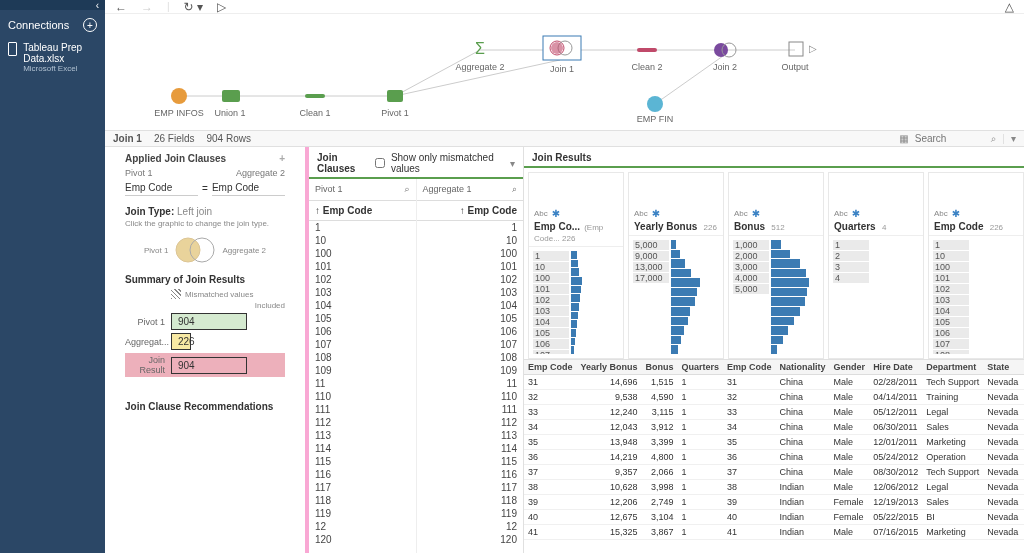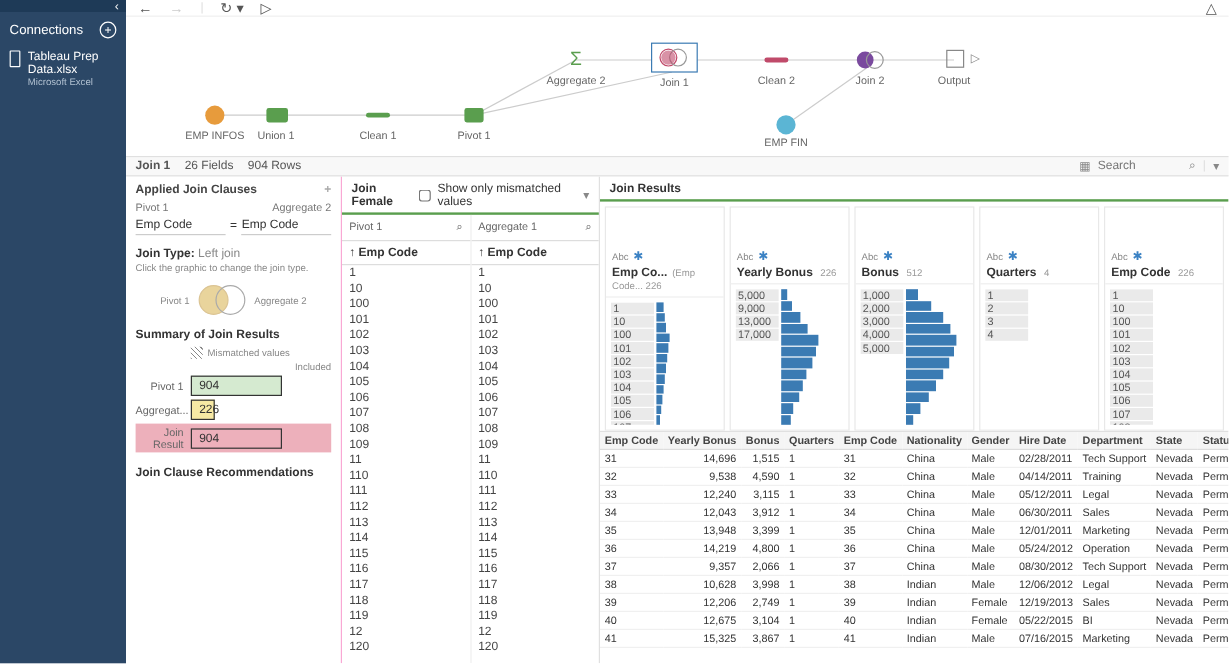--- a/index.html
+++ b/index.html
@@ -16,42 +16,42 @@
 .conn-item .sub { font-size: 8px; color: #b0c0d0; }
 .main { flex: 1; display: flex; flex-direction: column; overflow: hidden; }
 .toolbar { height: 14px; display: flex; align-items: center; gap: 14px; padding: 0 10px; border-bottom: 1px solid #eee; }
 .toolbar .ti { font-size: 12px; color: #555; cursor: pointer; }
 .flow { height: 117px; background: #fff; position: relative; border-bottom: 1px solid #e0e0e0; }
 .flow svg { position: absolute; top: 0; left: 0; }
 .status-bar { height: 16px; background: #f8f8f8; border-bottom: 1px solid #e0e0e0; display: flex; align-items: center; padding: 0 8px; gap: 12px; font-size: 10px; color: #555; }
 .status-bar .srch { margin-left: auto; display: flex; align-items: center; gap: 6px; }
 .status-bar input { width: 70px; font-size: 10px; border: none; background: transparent; outline: none; }
 .content { flex: 1; display: flex; overflow: hidden; }
-.panel1 { width: 180px; border-right: 1px solid #f9a8d4; padding: 6px 8px; }
+.panel1 { width: 204px; border-right: 4px solid #f9a8d4; padding: 6px 20px; }
 .phead { font-size: 10px; font-weight: 600; color: #444; margin-bottom: 4px; display: flex; justify-content: space-between; }
 .sub-labels { display: flex; justify-content: space-between; font-size: 9px; color: #777; margin-bottom: 2px; }
 .clause-row { display: flex; align-items: center; gap: 4px; margin-bottom: 8px; }
 .clause-row .fld { flex: 1; border-bottom: 1px solid #ccc; padding: 2px 0; font-size: 10px; }
 .section-t { font-size: 10px; font-weight: 600; margin-top: 10px; margin-bottom: 2px; }
 .hint { font-size: 8px; color: #888; }
 .venn { display: flex; align-items: center; justify-content: center; gap: 4px; margin: 8px 0; }
 .venn .lbl { font-size: 8px; color: #888; }
 .venn svg { width: 46px; height: 28px; }
 .summary-row { display: flex; align-items: center; gap: 6px; margin: 3px 0; font-size: 9px; }
 .summary-row .sl { width: 40px; color: #666; text-align: right; }
 .summary-row .box { padding: 2px 6px; font-size: 10px; border: 1px solid; }
 .box-g { border-color: #5a9e4e; background: #d5ead0; width: 76px; }
 .box-y { border-color: #d4a93a; background: #f7e9a4; width: 20px; }
 .box-r { border-color: #d46a6a; background: #edb0bb; width: 76px; }
 .panel2 { width: 215px; border-right: 1px solid #e0e0e0; display: flex; flex-direction: column; }
 .p2-head { padding: 5px 8px 3px; display: flex; align-items: center; gap: 6px; border-bottom: 2px solid #5a9e4e; font-size: 10px; }
 .p2-head input[type=checkbox] { width: 10px; height: 10px; }
 .p2-cols { flex: 1; display: flex; overflow: hidden; }
 .p2-col { flex: 1; border-right: 1px solid #eee; display: flex; flex-direction: column; }
-.p2-col:last-child { border-right: none; }
+.p2-col:last-child { border-right: none; text-align: right; }
 .p2-col .chd { padding: 5px 6px; font-size: 9px; color: #666; border-bottom: 1px solid #ddd; display: flex; justify-content: space-between; }
 .p2-col .csub { padding: 4px 6px; font-size: 10px; font-weight: 600; border-bottom: 1px solid #ddd; }
 .p2-col .list { flex: 1; overflow: hidden; }
 .p2-col .list div { padding: 1px 6px; font-size: 10px; color: #444; }
 .panel3 { flex: 1; display: flex; flex-direction: column; overflow: hidden; }
 .p3-head { padding: 5px 8px 3px; font-size: 10px; font-weight: 600; border-bottom: 2px solid #5a9e4e; }
 .profile { display: flex; gap: 4px; padding: 4px 4px 0; height: 192px; border-bottom: 1px solid #e0e0e0; overflow: hidden; }
 .prof-col { min-width: 96px; flex: 1; border: 1px solid #e8e8e8; display: flex; flex-direction: column; }
 .prof-col .pc-h { padding: 3px 5px; display: flex; flex-direction: column; gap: 2px; border-bottom: 1px solid #eee; margin-top: 32px; }
 .pc-h .tiny { font-size: 8px; color: #888; display: flex; gap: 4px; align-items: center; }
@@ -203,26 +203,26 @@
             <span class="box box-g">904</span>
           </div>
         <div class="summary-row">
             <span class="sl">Aggregat...</span>
             <span class="box box-y">226</span>
           </div>
         <div class="summary-row" style="background:#edb0bb;padding:2px 0">
             <span class="sl">Join Result</span>
             <span class="box box-r">904</span>
           </div>
-        <div class="section-t" style="margin-top:12px">Join Clause Recommendations</div>
+        <div class="section-t" style="margin-top:24px">Join Clause Recommendations</div>
       </div>
 
       <div class="panel2">
         <div class="p2-head">
-          <b>Join Female</b>
+          <b>Join Clauses</b>
           <input type="checkbox" style="">
           <span>Show only mismatched values</span>
           <span style="color:#888;margin-left:auto">▾</span>
         </div>
         <div class="p2-cols">
           <div class="p2-col">
             <div class="chd">
                 <span>Pivot 1</span>
                 <span>⌕</span>
               </div>

